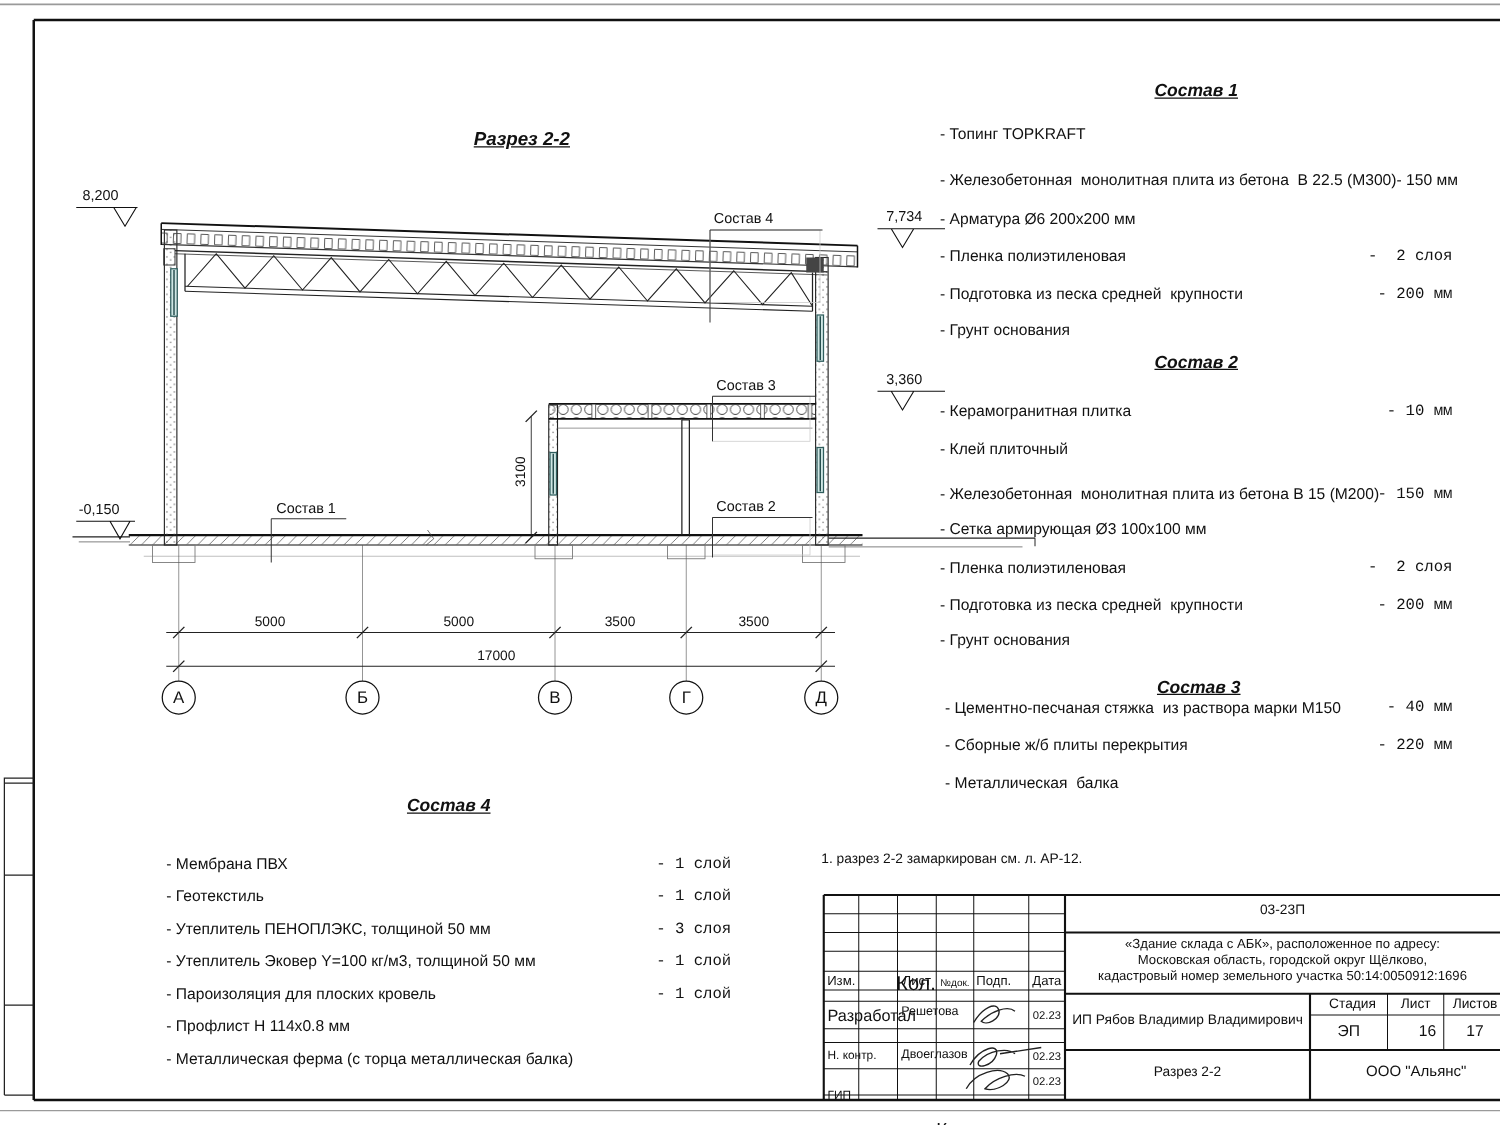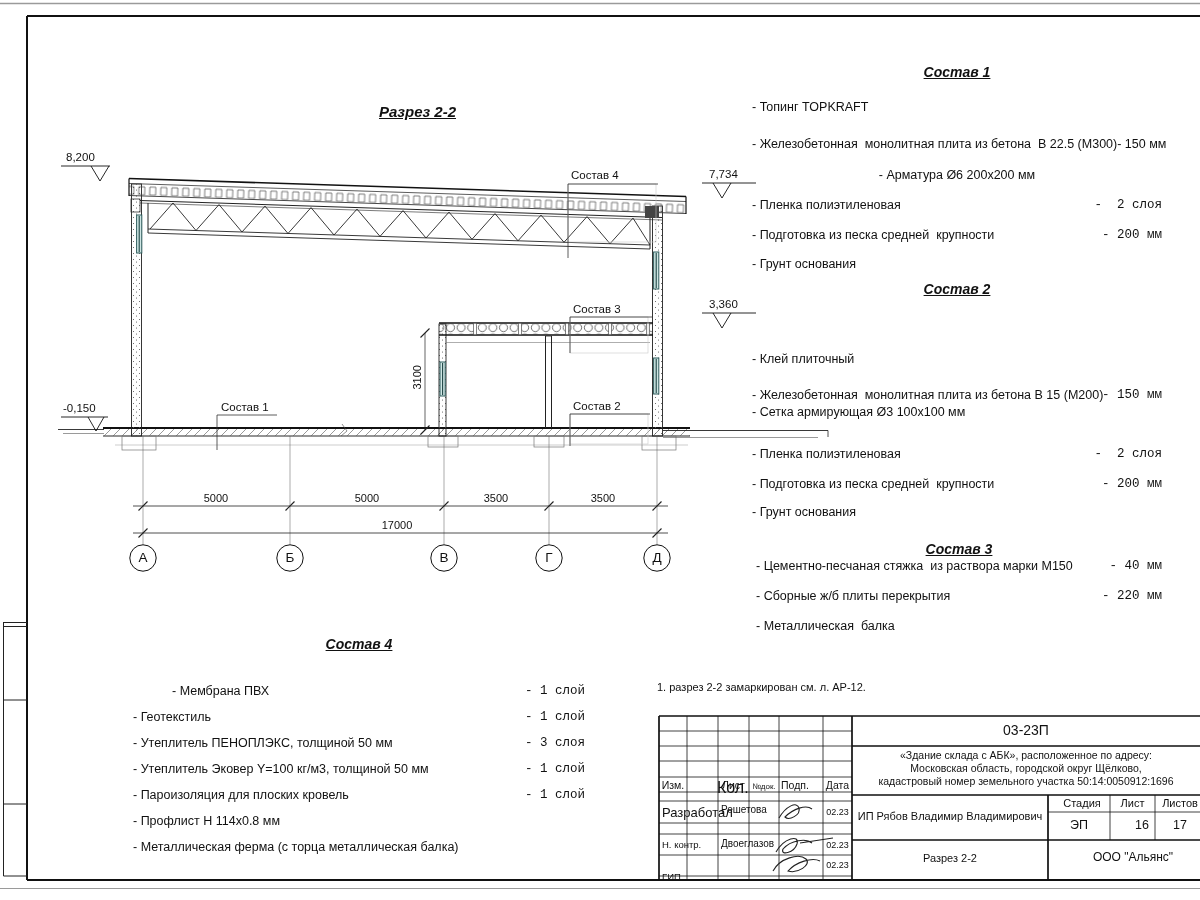--- a/index.html
+++ b/index.html
@@ -226,57 +226,58 @@
   <div class="axl" style="left:129.5px;top:547px;">А</div>
   <div class="axl" style="left:276.5px;top:547px;">Б</div>
   <div class="axl" style="left:430.5px;top:547px;">В</div>
   <div class="axl" style="left:535.5px;top:547px;">Г</div>
   <div class="axl" style="left:643.5px;top:547px;">Д</div>
 
   <div class="comp" style="left:752px;top:58px;width:410px;height:215px;">
     <div class="hd head" style="top:6px;">Состав 1</div>
     <div class="item" style="top:42px;"><span>- Топинг TOPKRAFT</span><span class="vl"></span></div>
     <div class="item" style="top:79px;"><span>- Железобетонная  монолитная плита из бетона  В 22.5 (М300)- 150 мм</span><span class="vl"></span></div>
-    <div class="item" style="top:110px;text-align:center;"><span>- Арматура Ø6 200х200 мм</span><span class="vl"></span></div>
+    <div class="item" style="top:110px;"><span>- Арматура Ø6 200х200 мм</span><span class="vl"></span></div>
     <div class="item" style="top:140px;"><span>- Пленка полиэтиленовая</span><span class="vl">-  2 слоя</span></div>
     <div class="item" style="top:170px;"><span>- Подготовка из песка средней  крупности</span><span class="vl">- 200 мм</span></div>
     <div class="item" style="top:199px;"><span>- Грунт основания</span><span class="vl"></span></div>
   </div>
 
   <div class="comp" style="left:752px;top:275px;width:410px;height:250px;">
     <div class="hd head" style="top:6px;">Состав 2</div>
+    <div class="item" style="top:47px;"><span>- Керамогранитная плитка</span><span class="vl">- 10 мм</span></div>
     <div class="item" style="top:77px;"><span>- Клей плиточный</span><span class="vl"></span></div>
     <div class="item" style="top:113px;"><span>- Железобетонная  монолитная плита из бетона В 15 (М200)</span><span class="vl">- 150 мм</span></div>
-    <div class="item" style="top:130px;"><span>- Сетка армирующая Ø3 100х100 мм</span><span class="vl"></span></div>
+    <div class="item" style="top:141px;"><span>- Сетка армирующая Ø3 100х100 мм</span><span class="vl"></span></div>
     <div class="item" style="top:172px;"><span>- Пленка полиэтиленовая</span><span class="vl">-  2 слоя</span></div>
     <div class="item" style="top:202px;"><span>- Подготовка из песка средней  крупности</span><span class="vl">- 200 мм</span></div>
     <div class="item" style="top:230px;"><span>- Грунт основания</span><span class="vl"></span></div>
   </div>
 
   <div class="comp" style="left:756px;top:537px;width:406px;height:110px;">
     <div class="hd head" style="top:4px;">Состав 3</div>
     <div class="item" style="top:22px;"><span>- Цементно-песчаная стяжка  из раствора марки М150</span><span class="vl">- 40 мм</span></div>
     <div class="item" style="top:52px;"><span>- Сборные ж/б плиты перекрытия</span><span class="vl">- 220 мм</span></div>
     <div class="item" style="top:82px;"><span>- Металлическая  балка</span><span class="vl"></span></div>
   </div>
 
   <div class="comp" style="left:133px;top:630px;width:452px;height:230px;">
     <div class="hd head" style="top:6px;">Состав 4</div>
-    <div class="item" style="top:54px;margin-left:39px;"><span>- Мембрана ПВХ</span><span class="vl">- 1 слой</span></div>
+    <div class="item" style="top:54px;"><span>- Мембрана ПВХ</span><span class="vl">- 1 слой</span></div>
     <div class="item" style="top:80px;"><span>- Геотекстиль</span><span class="vl">- 1 слой</span></div>
     <div class="item" style="top:106px;"><span>- Утеплитель ПЕНОПЛЭКС, толщиной 50 мм</span><span class="vl">- 3 слоя</span></div>
     <div class="item" style="top:132px;"><span>- Утеплитель Эковер Y=100 кг/м3, толщиной 50 мм</span><span class="vl">- 1 слой</span></div>
     <div class="item" style="top:158px;"><span>- Пароизоляция для плоских кровель</span><span class="vl">- 1 слой</span></div>
     <div class="item" style="top:184px;"><span>- Профлист Н 114х0.8 мм</span><span class="vl"></span></div>
     <div class="item" style="top:210px;"><span>- Металлическая ферма (с торца металлическая балка)</span><span class="vl"></span></div>
   </div>
 
   <div class="t" style="left:657px;top:681px;font-size:11px;">1. разрез 2-2 замаркирован см. л. АР-12.</div>
 
-  <div class="tb c" style="left:852px;top:722px;width:348px;font-size:14px;">03-23П</div>
+  <div class="tb c" style="left:852px;top:722px;width:348px;font-size:11px;">03-23П</div>
   <div class="tb c" style="left:856px;top:749px;width:340px;font-size:10.5px;">«Здание склада с АБК», расположенное по адресу:</div>
   <div class="tb c" style="left:856px;top:762px;width:340px;font-size:10.5px;">Московская область, городской округ Щёлково,</div>
   <div class="tb c" style="left:856px;top:775px;width:340px;font-size:10.5px;">кадастровый номер земельного участка 50:14:0050912:1696</div>
 
   <div class="tb c" style="left:659px;top:779px;width:28px;font-size:10.5px;">Изм.</div>
   <div class="tb c" style="left:717px;top:779px;width:14px;font-size:16px;">Кол.</div>
   <div class="tb c" style="left:718px;top:779px;width:31px;font-size:10.5px;">Лист</div>
   <div class="tb c" style="left:749px;top:782px;width:30px;font-size:8px;">№док.</div>
   <div class="tb c" style="left:779px;top:779px;width:32px;font-size:10.5px;">Подп.</div>
   <div class="tb c" style="left:823px;top:779px;width:29px;font-size:10.5px;">Дата</div>

